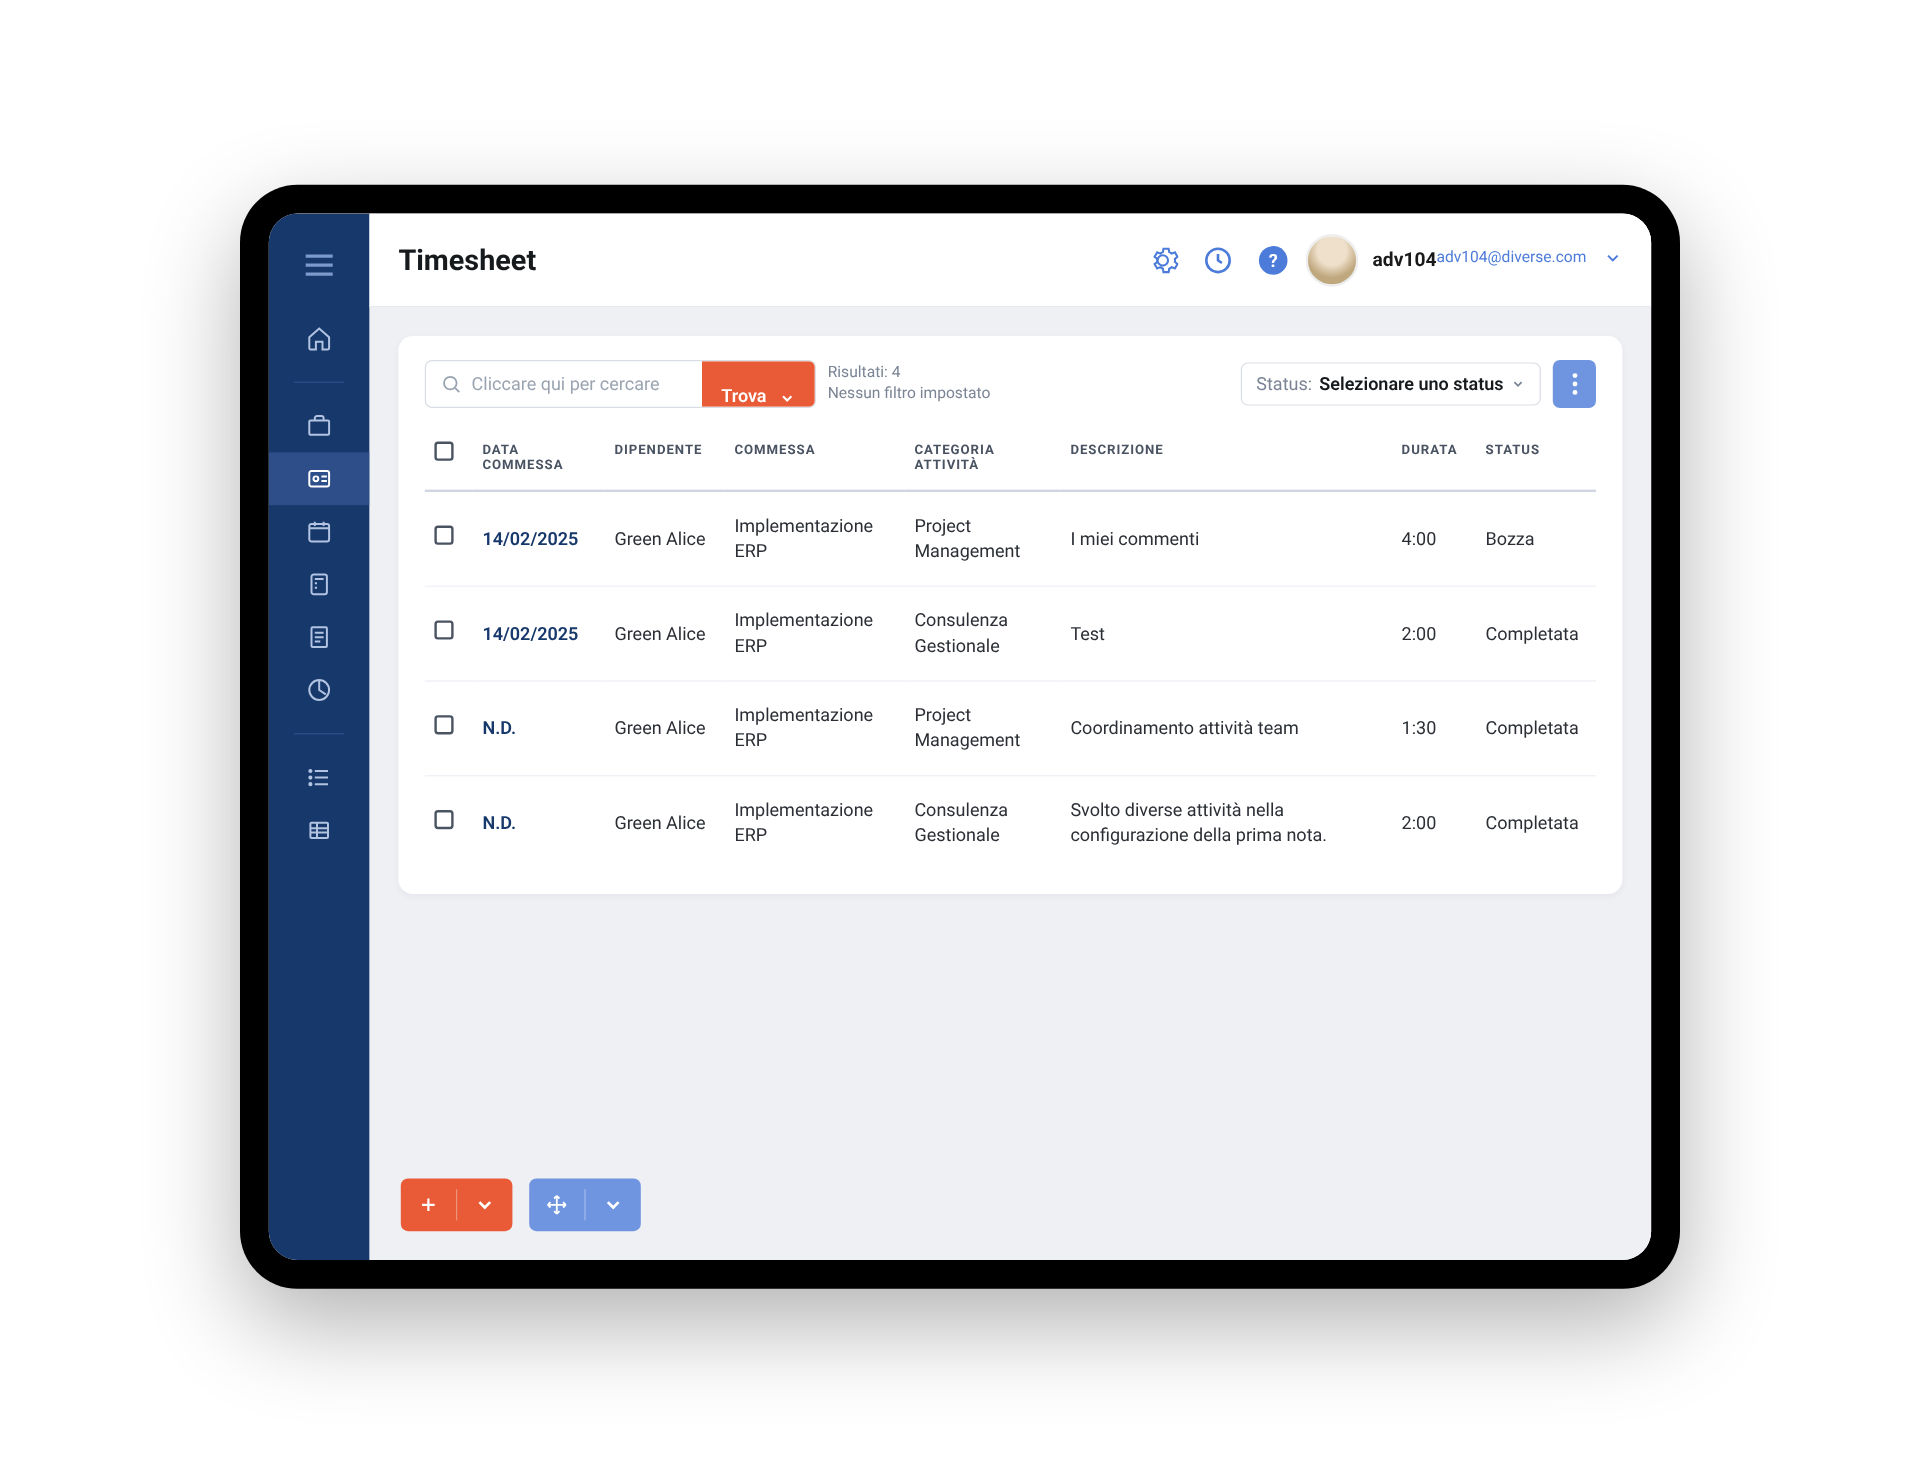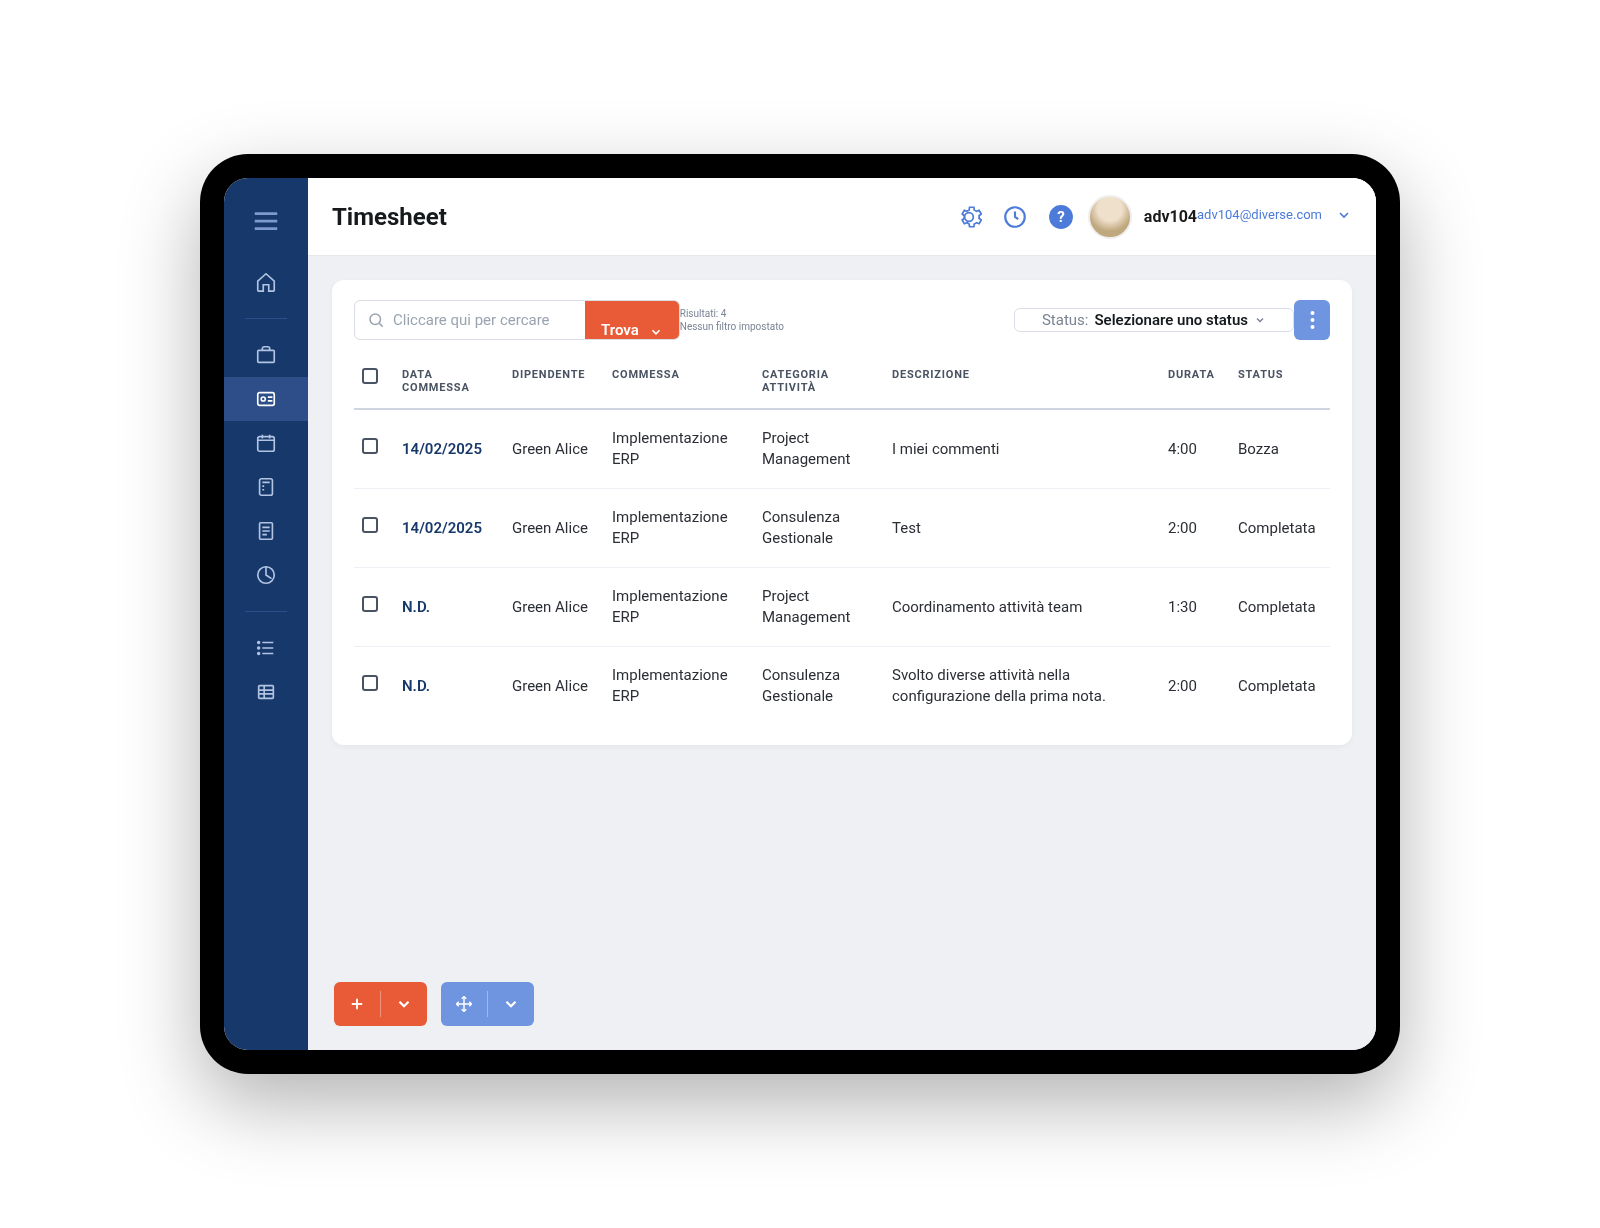--- a/index.html
+++ b/index.html
@@ -126,20 +126,21 @@
   background: #fff;
   border-radius: 12px;
   padding: 20px 22px;
   box-shadow: 0 2px 6px rgba(20,30,50,0.04);
   flex: 0 0 auto;
 }
 
 .toolbar {
   display: flex;
   align-items: center;
+  gap: 10px;
   margin-bottom: 18px;
 }
 
 .search-group {
   display: flex;
   border: 1px solid #d9dde4;
   border-radius: 6px;
   overflow: hidden;
   height: 40px;
 }
@@ -161,33 +162,33 @@
   font-weight: 600;
   font-size: 15px;
   gap: 10px;
   cursor: pointer;
 }
 .search-group .find-btn svg { width: 14px; height: 14px; }
 
 .results-text {
   display: flex;
   flex-direction: column;
-  font-size: 10px;
+  font-size: 13px;
   color: #7a8494;
   line-height: 1.35;
 }
 
 .status-filter {
   margin-left: auto;
   border: 1px solid #d9dde4;
   border-radius: 6px;
-  height: 24px;
-  display: flex;
-  align-items: center;
-  padding: 0 27px;
+  height: 36px;
+  display: flex;
+  align-items: center;
+  padding: 0 12px;
   font-size: 15px;
   color: #7a8494;
   cursor: pointer;
   gap: 6px;
 }
 .status-filter .strong { color: #161a1d; font-weight: 600; }
 .status-filter svg { width: 12px; height: 12px; color: #7a8494; }
 
 .kebab {
   width: 36px;

